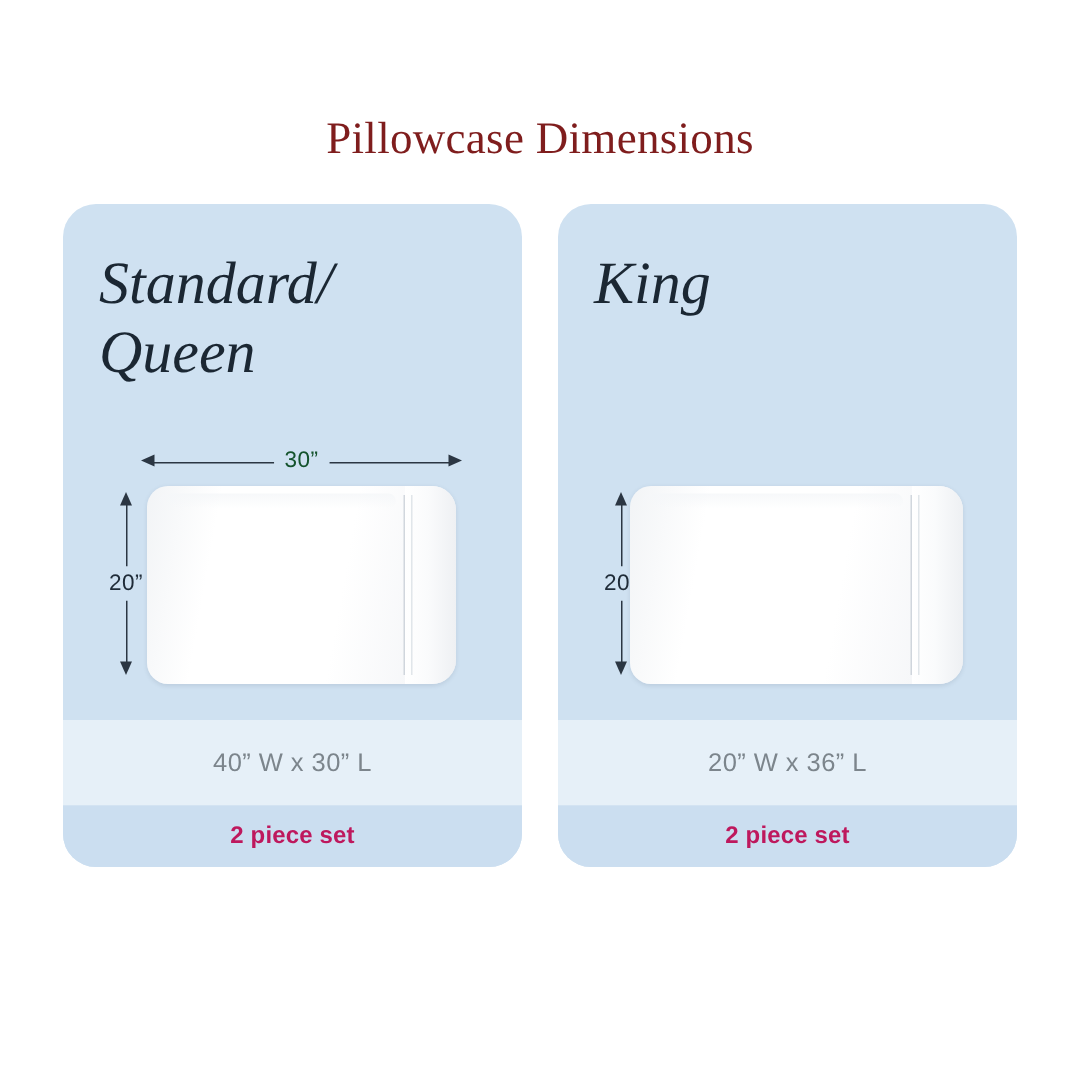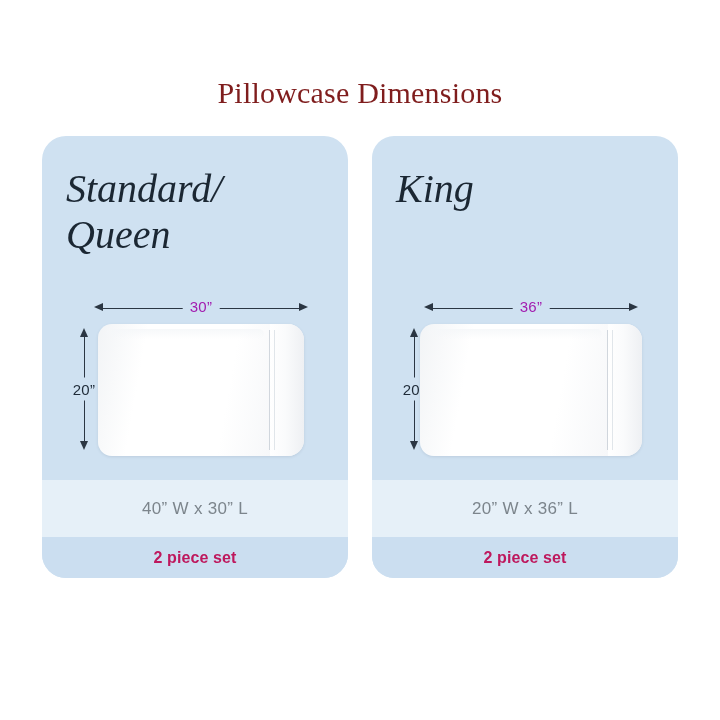--- a/index.html
+++ b/index.html
@@ -39,21 +39,21 @@
   
   .card {
     position: absolute;
     top: 136px;
     width: 306px;
     height: 442px;
     background: #cfe1f1;
     border-radius: 22px;
     overflow: hidden;
   }
-  .card.left  { left: 42px; border-radius: 24px; }
+  .card.left  { left: 42px; }
   .card.right { left: 372px; }
 
   .card-title {
     position: absolute;
     left: 24px;
     top: 30px;
     right: 16px;
     font-family: "Liberation Serif", "DejaVu Serif", serif;
     font-style: italic;
     font-size: 40px;
@@ -103,21 +103,21 @@
     border-left: 9px solid #2b3643;
   }
   .arrow-h .label {
     position: absolute;
     left: 50%;
     top: -2px;
     transform: translateX(-50%);
     background: #cfe1f1;
     padding: 0 7px;
     font-size: 15px;
-    color: #a21caf;
+    color: #14532d;
     line-height: 18px;
     letter-spacing: 0.3px;
   }
 
   
   .arrow-v {
     position: absolute;
     left: 34px;
     top: 42px;
     width: 16px;
@@ -269,26 +269,20 @@
 
     <div class="bar bar-set">2 piece set</div>
   </div>
 
   <div class="card right">
 
     <div class="card-title">King</div>
 
     <div class="diagram">
 
-      <div class="arrow-h">
-        <div class="line"></div>
-        <div class="head start"></div>
-        <div class="head end"></div>
-        <div class="label">36”</div>
-      </div>
 
       <div class="arrow-v">
         <div class="line"></div>
         <div class="head start"></div>
         <div class="head end"></div>
         <div class="label">20”</div>
       </div>
 
       <div class="pillow king">
         <div class="topfold"></div>

